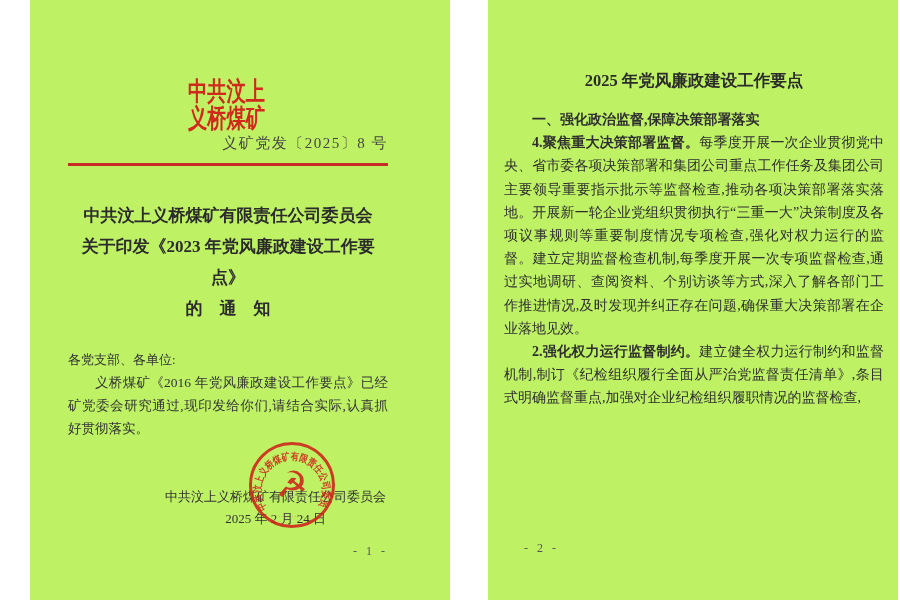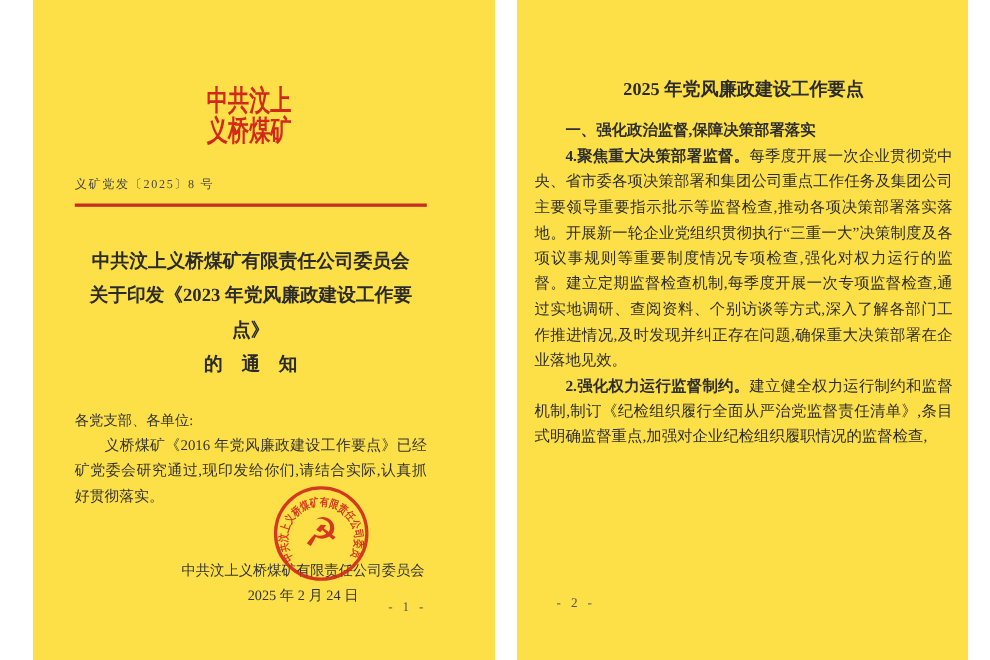--- a/index.html
+++ b/index.html
@@ -6,46 +6,46 @@
   html,body { width:900px; height:600px; }
   body {
     position:relative;
     width:900px; height:600px;
     background:#ffffff;
     font-family:"Liberation Serif","DejaVu Serif",serif;
     color:#333;
     overflow:hidden;
   }
   .page {
-    position:absolute; top:0; height:600px; background:#fde047;
+    position:absolute; top:0; height:600px; background:#bef264;
   }
   .page-left  { left:30px;  width:420px; padding:0 62px 0 38px; }
-  .page-right { left:470px; width:410px; padding:0 14px 0 16px; }
+  .page-right { left:488px; width:410px; padding:0 14px 0 16px; }
 
   
   .letterhead {
     margin-top:76px;
     display:flex; align-items:center; justify-content:center; gap:6px;
     height:58px;
   }
   .lh-prefix-wrap { width:80px; overflow:visible; }
   .lh-prefix {
     font-weight:bold; color:#d2281c; font-size:26px; line-height:27px;
     white-space:nowrap;
     transform:scaleX(0.74); transform-origin:0 50%;
   }
   .lh-main-wrap { width:232px; height:58px; overflow:visible; }
   .lh-main {
     font-weight:bold; color:#d2281c; font-size:45px; line-height:58px;
     white-space:nowrap; letter-spacing:0px;
     transform:scaleX(0.47); transform-origin:0 50%;
   }
   .doc-number {
-    margin-top:26px; text-align:left;
-    font-size:11px; letter-spacing:1.5px; color:#454545;
+    text-align:right;
+    font-size:15px; letter-spacing:1.5px; color:#454545;
   }
   .red-rule {
     margin-top:10px; height:3px; background:#c62b25; width:100%;
   }
   .notice-title {
     margin-top:34px; text-align:center;
     font-weight:bold; font-size:17px; line-height:31px; color:#2b2b2b;
   }
   .salutation {
     margin-top:24px; font-size:13px; line-height:23px; color:#333;

